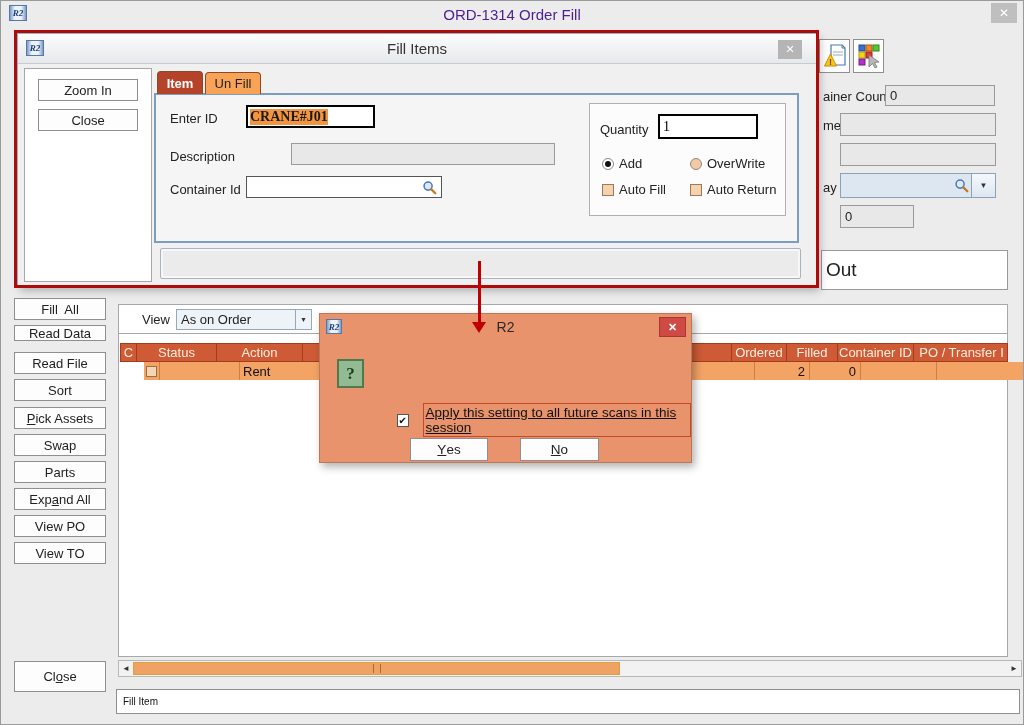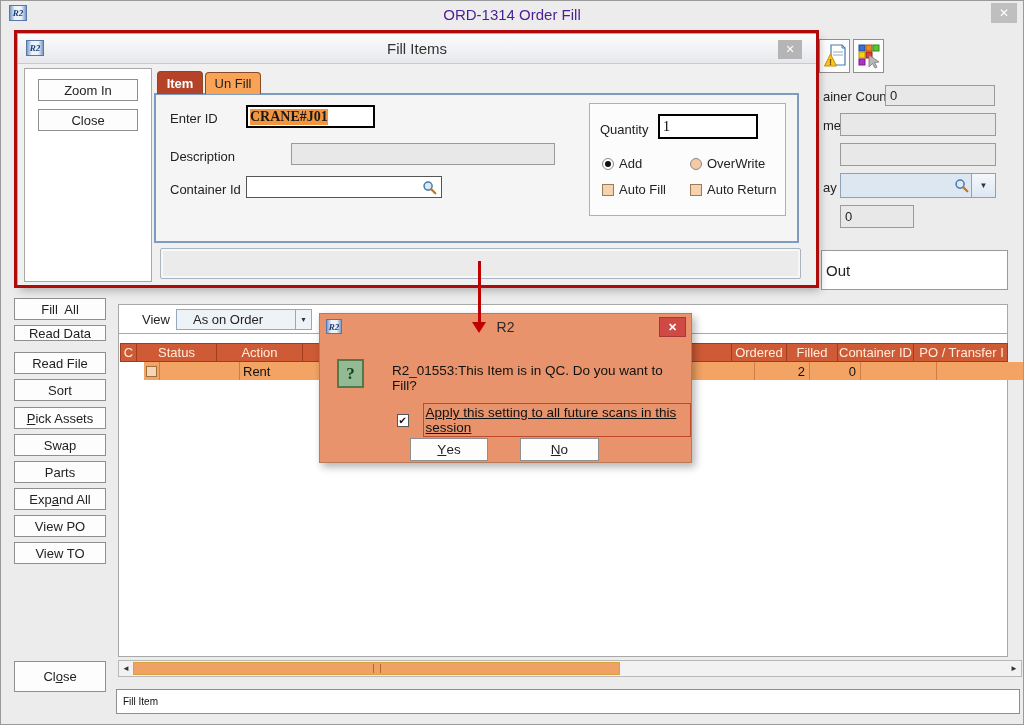--- a/index.html
+++ b/index.html
@@ -90,38 +90,38 @@
   <div class="abs" style="left:839px;top:172px;width:156px;height:25px;background:#dde7f1;border:1px solid #8ca2b8;display:flex;align-items:center;">
     <span style="flex:1;"></span>
     <svg width="15" height="15" viewBox="0 0 16 16" style="margin-right:2px;">
       <circle cx="6.5" cy="6.5" r="4.3" fill="#dbe9f5" stroke="#4a7ab0" stroke-width="1.6"></circle>
       <line x1="10" y1="10" x2="14.2" y2="14.2" stroke="#c8781e" stroke-width="2.4" stroke-linecap="round"></line>
     </svg>
     <span style="width:24px;height:100%;border-left:1px solid #8ca2b8;background:linear-gradient(#f4f8fc,#dde7f1);display:flex;align-items:center;justify-content:center;font-size:8px;color:#333;">▼</span>
   </div>
   <div class="abs field" style="left:839px;top:204px;width:74px;height:23px;">0</div>
 
-  <div class="abs" style="left:820px;top:249px;width:187px;height:40px;background:#fff;border:1px solid #9a9a9a;display:flex;align-items:center;padding-left:4px;font-size:15px;color:#222;">Out</div>
+  <div class="abs" style="left:820px;top:249px;width:187px;height:40px;background:#fff;border:1px solid #9a9a9a;display:flex;align-items:center;padding-left:4px;font-size:19px;color:#222;">Out</div>
 
   <div class="abs btn" style="left:13px;top:297px;width:92px;height:22px;">Fill  All</div>
   <div class="abs btn" style="left:13px;top:324px;width:92px;height:16px;">Read Data</div>
   <div class="abs btn" style="left:13px;top:351px;width:92px;height:22px;">Read File</div>
   <div class="abs btn" style="left:13px;top:378px;width:92px;height:22px;">Sort</div>
   <div class="abs btn" style="left:13px;top:406px;width:92px;height:22px;"><u>P</u>ick Assets</div>
   <div class="abs btn" style="left:13px;top:433px;width:92px;height:22px;">Swap</div>
   <div class="abs btn" style="left:13px;top:460px;width:92px;height:22px;">Parts</div>
   <div class="abs btn" style="left:13px;top:487px;width:92px;height:22px;">Exp<u>a</u>nd All</div>
   <div class="abs btn" style="left:13px;top:514px;width:92px;height:22px;">View PO</div>
   <div class="abs btn" style="left:13px;top:541px;width:92px;height:22px;">View TO</div>
   <div class="abs btn" style="left:13px;top:660px;width:92px;height:31px;">Cl<u>o</u>se</div>
 
   <div class="abs" style="left:117px;top:303px;width:890px;height:30px;background:#fff;border:1px solid #a8a8a8;">
     <div class="abs lbl" style="left:23px;top:0;height:28px;">View</div>
     <div class="abs" style="left:57px;top:4px;width:136px;height:21px;background:#eef3f8;border:1px solid #98a8bb;display:flex;align-items:center;">
-      <span style="flex:1;padding-left:16px;font-size:13px;color:#222;">As on Order</span>
+      <span style="flex:1;padding-left:4px;font-size:13px;color:#222;">As on Order</span>
       <span style="width:16px;height:100%;border-left:1px solid #98a8bb;display:flex;align-items:center;justify-content:center;font-size:7px;color:#333;">▼</span>
     </div>
   </div>
 
   <div class="abs" style="left:117px;top:332px;width:890px;height:324px;background:#fff;border:1px solid #a8a8a8;">
 
     <div class="abs" style="left:1px;top:9px;width:888px;height:19px;background:var(--table-header);border:1px solid var(--table-header-border);">
       <div class="hcell" style="left:0;width:16px;">C</div>
       <div class="hcell" style="left:16px;width:80px;">Status</div>
       <div class="hcell" style="left:96px;width:86px;">Action</div>
@@ -216,21 +216,20 @@
   <div class="abs arrow-line"></div>
   <div class="abs arrow-head"></div>
 
   <div class="abs msgbox">
     <div class="abs" style="left:0;top:0;width:100%;height:25px;display:flex;align-items:center;">
       <div class="r2logo abs" style="left:6px;top:5px;width:16px;height:15px;">R2</div>
       <div style="position:absolute;left:0;width:100%;text-align:center;font-size:14px;color:#2a2a2a;">R2</div>
       <div class="msg-close">✕</div>
     </div>
     <div class="qicon">?</div>
-    <div class="abs" style="left:72px;top:49px;width:292px;font-size:13.5px;color:#111;">R2_01553:This Item is in QC. Do you want to Fill?</div>
     <div class="abs" style="left:77px;top:89px;display:flex;align-items:center;">
       <span style="width:13px;height:13px;background:#fff;border:1px solid #555;display:flex;align-items:center;justify-content:center;font-size:10px;color:#111;margin-right:4px;">✔</span>
       <span class="u-all" style="border:1px solid #c2492a;padding:1px 2px;font-size:13.5px;color:#111;margin-left:10px;">Apply this setting to all future scans in this session</span>
     </div>
     <div class="btn abs" style="left:90px;top:124px;width:78px;height:23px;font-size:13.5px;"><u>Y</u>es</div>
     <div class="btn abs" style="left:200px;top:124px;width:79px;height:23px;font-size:13.5px;"><u>N</u>o</div>
   </div>
 
 </div>
 

